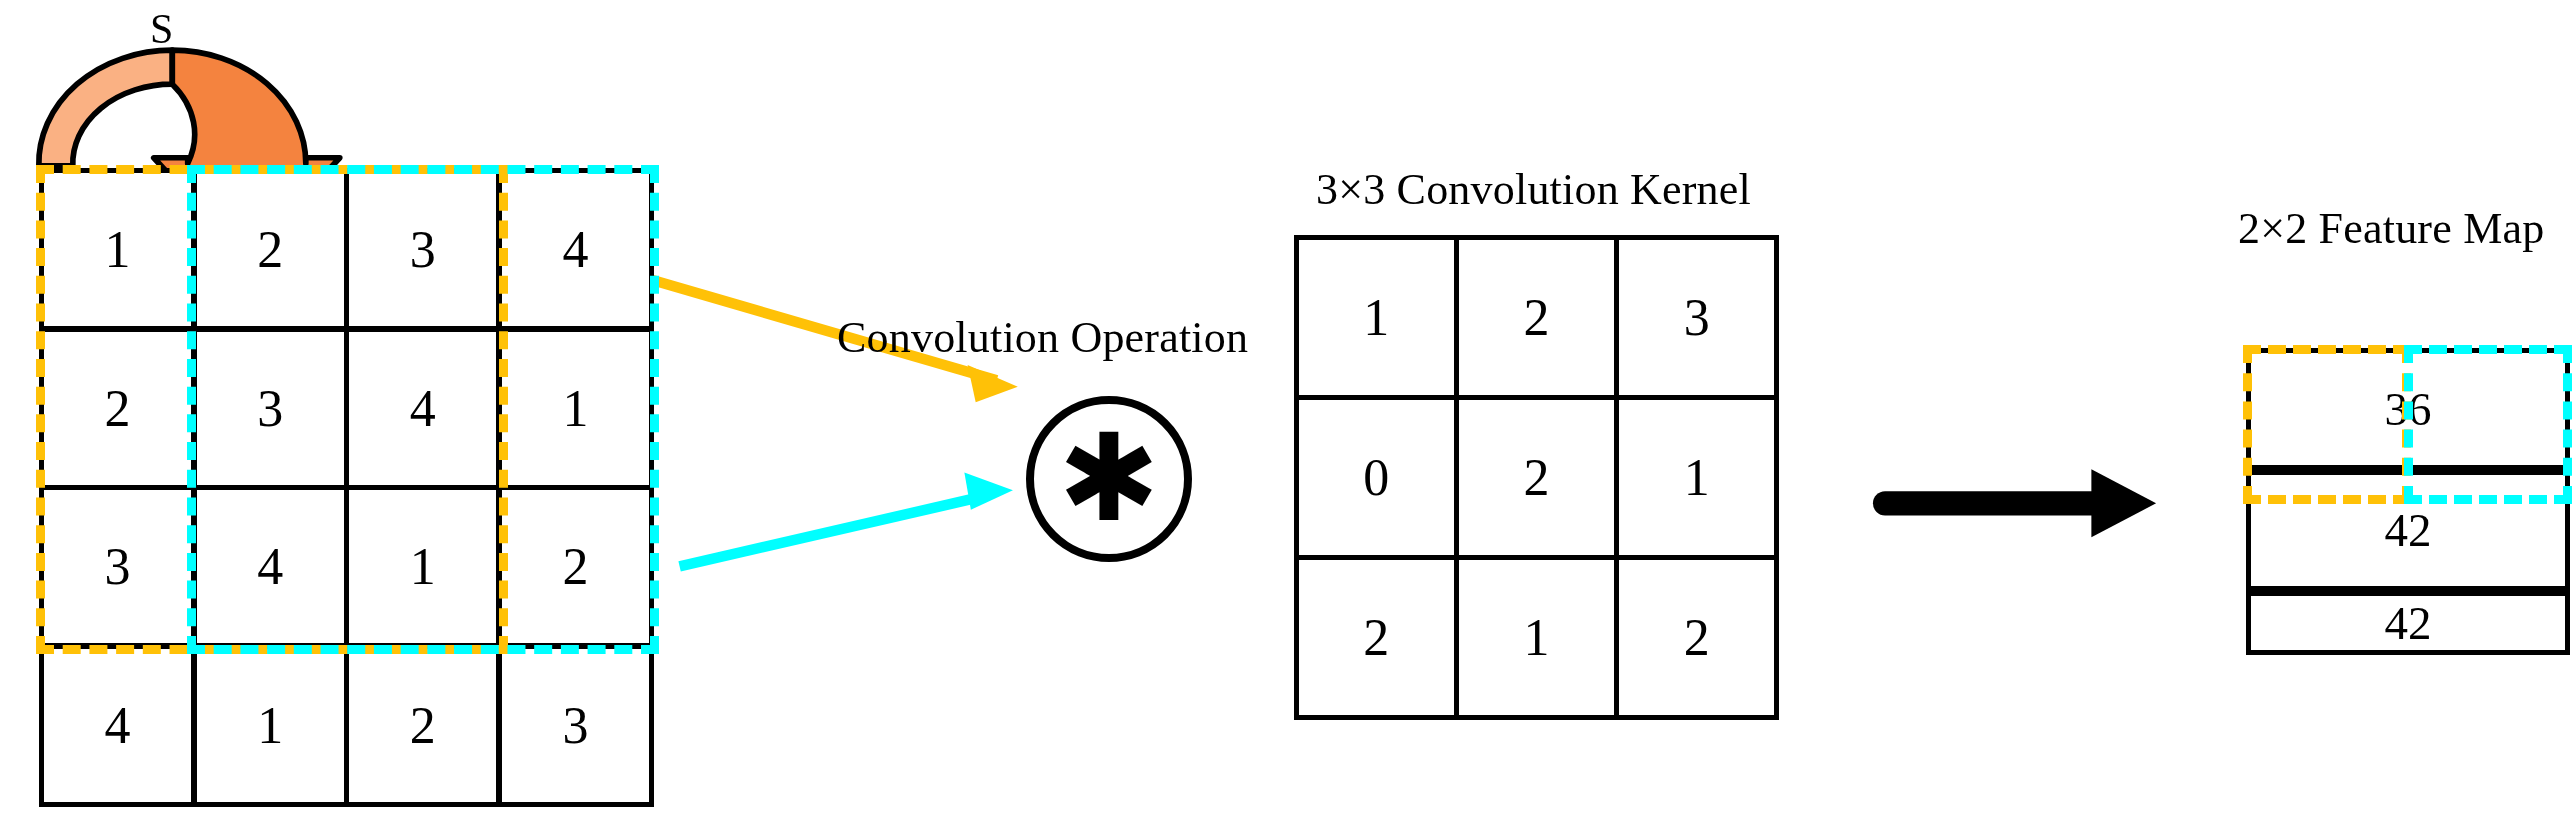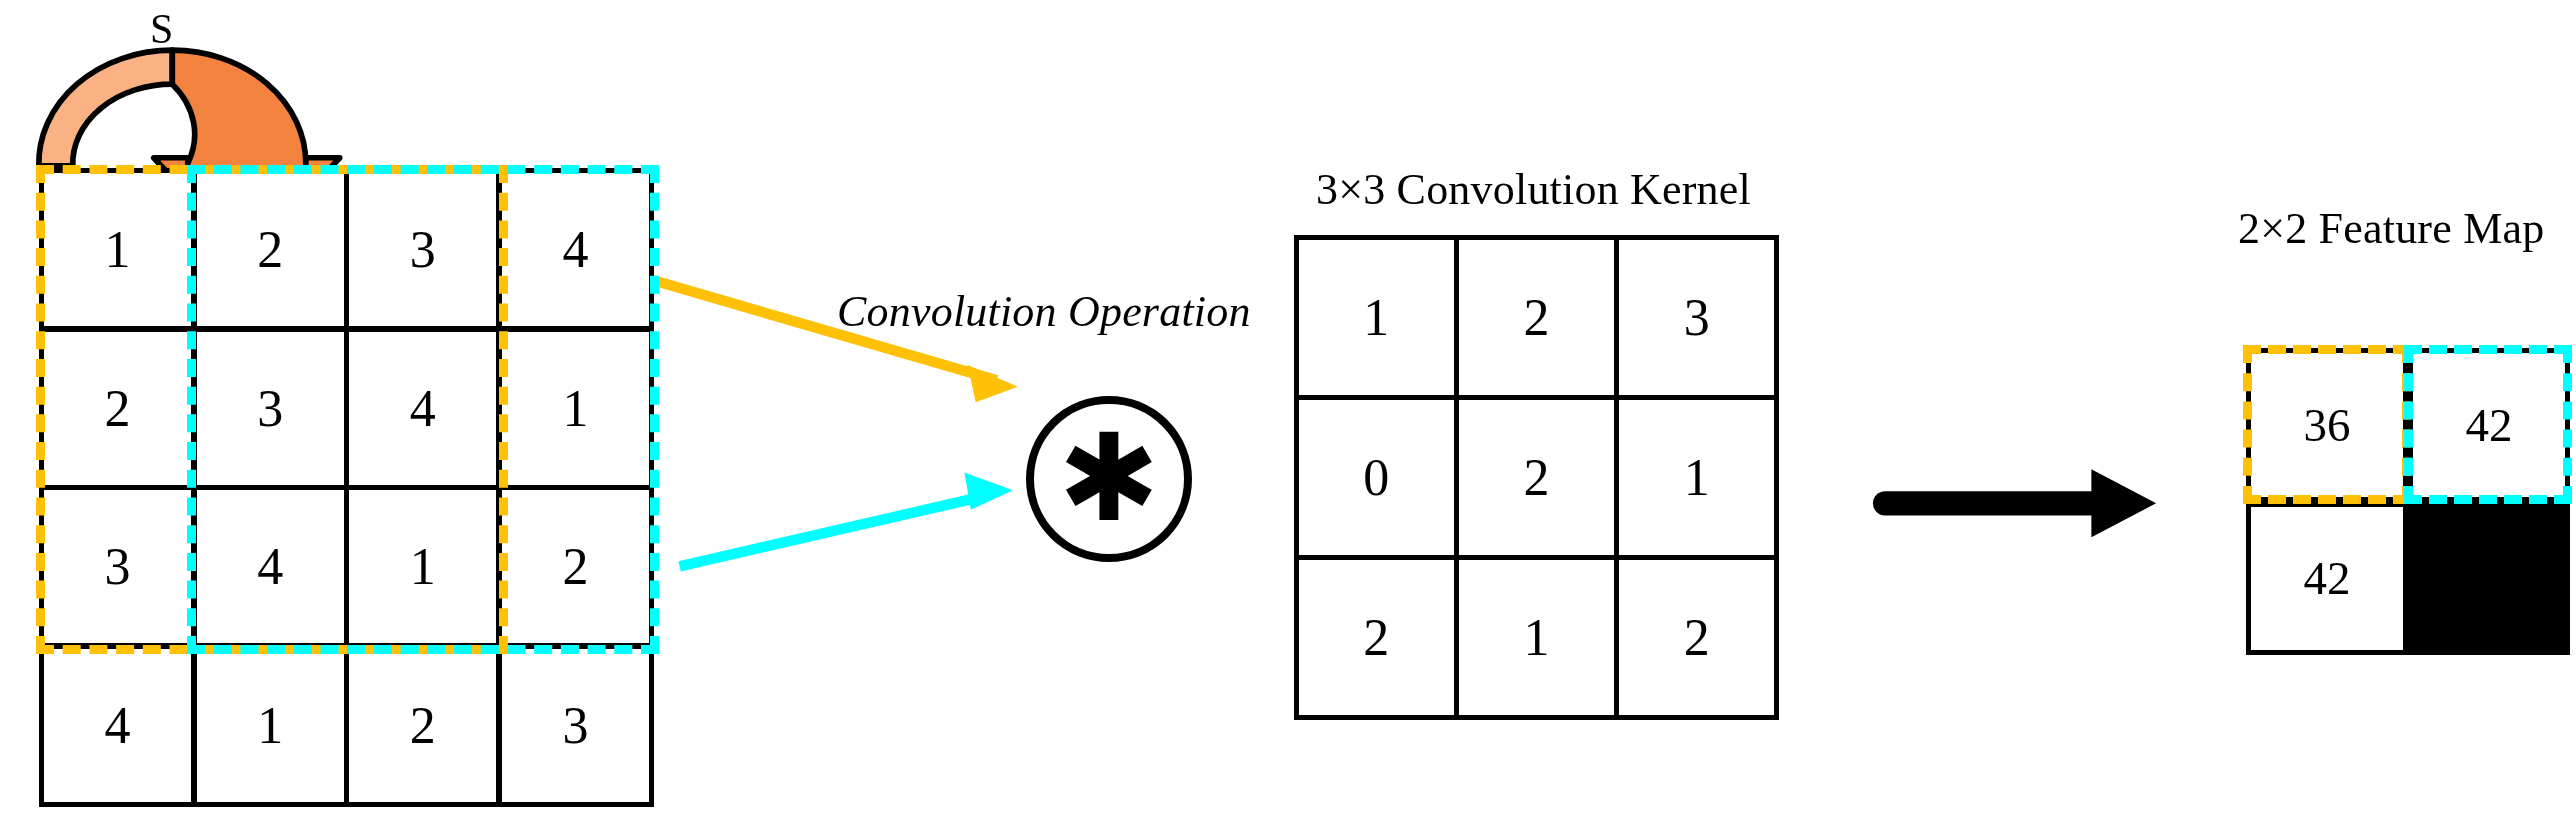--- a/index.html
+++ b/index.html
@@ -73,21 +73,21 @@
     border: 5.7px solid #000;
   }
   #kernel-matrix .cell { font-size: 52px; }
 
   
   #feature-matrix {
     left: 2246px;
     top: 348px;
     width: 324px;
     height: 307px;
-    grid-template-columns: repeat(2, 1fr);
+    grid-template-columns: repeat(1, 1fr);
     grid-template-rows: repeat(2, 1fr);
     gap: 10px;
     border: 5.7px solid #000;
   }
   #feature-matrix .cell { font-size: 47px; }
 
   
   .window-frame {
     position: absolute;
     box-sizing: border-box;
@@ -213,21 +213,21 @@
     <div class="cell">2</div>
     <div class="cell">4</div>
     <div class="cell">1</div>
     <div class="cell">2</div>
     <div class="cell">3</div>
   </div>
 
   <div class="window-frame win-gold" id="win-gold-input"></div>
   <div class="window-frame win-cyan" id="win-cyan-input"></div>
 
-  <div class="title" style="left:837px; top:290px;font-style:italic;">Convolution Operation</div>
+  <div class="title" style="left:837px; top:316px;">Convolution Operation</div>
 
   <div id="conv-op">
     <span class="asterisk">✱</span>
   </div>
 
   <div class="title" style="left:1316px; top:160px;margin-top:8px;">3×3 Convolution Kernel</div>
 
   <div class="matrix" id="kernel-matrix">
     <div class="cell">1</div>
     <div class="cell">2</div>

